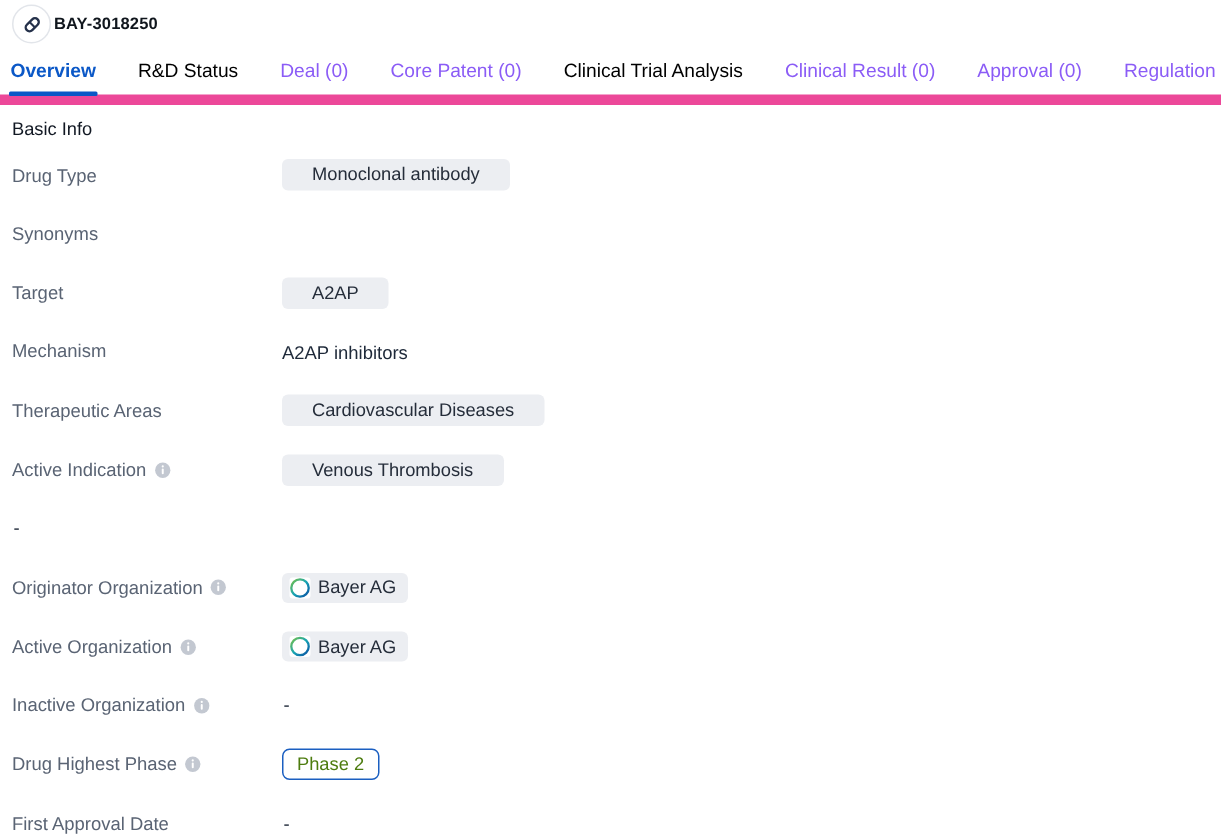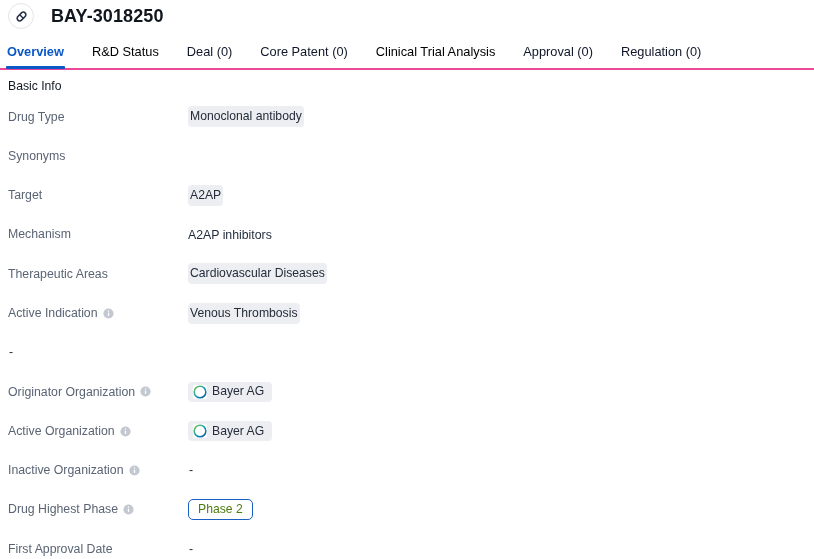--- a/index.html
+++ b/index.html
@@ -30,42 +30,42 @@
     width: 26px; height: 26px;
     border-radius: 50%;
     border: 1px solid #e2e5ea;
     background: #ffffff;
     display: flex;
     align-items: center;
     justify-content: center;
     flex: none;
   }
   .drug-title {
-    margin-left: 17px;
-    font-size: 18px;
+    margin-left: 2px;
+    font-size: 11px;
     font-weight: bold;
     color: #10161d;
     letter-spacing: 0.1px;
     white-space: nowrap;
   }
 
   
   .tabbar {
     position: relative;
     display: flex;
     align-items: flex-end;
     height: 32px;
     margin-top: 6px;
     padding-left: 7px;
-    border-bottom: 2px solid #ec4899;
+    border-bottom: 7px solid #ec4899;
   }
   .tab {
     position: relative;
     font-size: 12.8px;
-    color: #0f172a;
+    color: #8b5cf6;
     padding: 0 0 9px 0;
     margin-right: 28px;
     white-space: nowrap;
     cursor: pointer;
     line-height: 1;
   }
   .tab.enabled { color: #000000; }
   .tab.active {
     color: #0b58c7;
     font-weight: bold;
@@ -121,21 +121,21 @@
     position: relative;
     top: 0px;
   }
 
   
   .chip {
     display: inline-flex;
     align-items: center;
     background: #eceef2;
     border-radius: 4px;
-    padding: 4px 2px;
+    padding: 4px 20px;
     font-size: 12.2px;
     color: #252d3a;
     line-height: 1.05;
     white-space: nowrap;
   }
   .chip.org { padding: 3px 8px 3px 5px; }
   .chip .org-logo {
     width: 14px; height: 14px;
     margin-right: 5px;
     flex: none;
@@ -176,20 +176,21 @@
     </div>
     <div class="drug-title">BAY-3018250</div>
   </div>
 
   <div class="tabbar" id="tabbar">
       <div class="tab active">Overview</div>
       <div class="tab enabled">R&amp;D Status</div>
       <div class="tab">Deal (0)</div>
       <div class="tab">Core Patent (0)</div>
       <div class="tab enabled">Clinical Trial Analysis</div>
+      <div class="tab">Clinical Result (0)</div>
       <div class="tab">Approval (0)</div>
       <div class="tab">Regulation (0)</div>
     </div>
 
   <div class="section-title">Basic Info</div>
 
   <div class="rows" id="rows">
       <div class="row">
         <div class="row-label">
           <span class="lbl-text">Drug Type</span>

